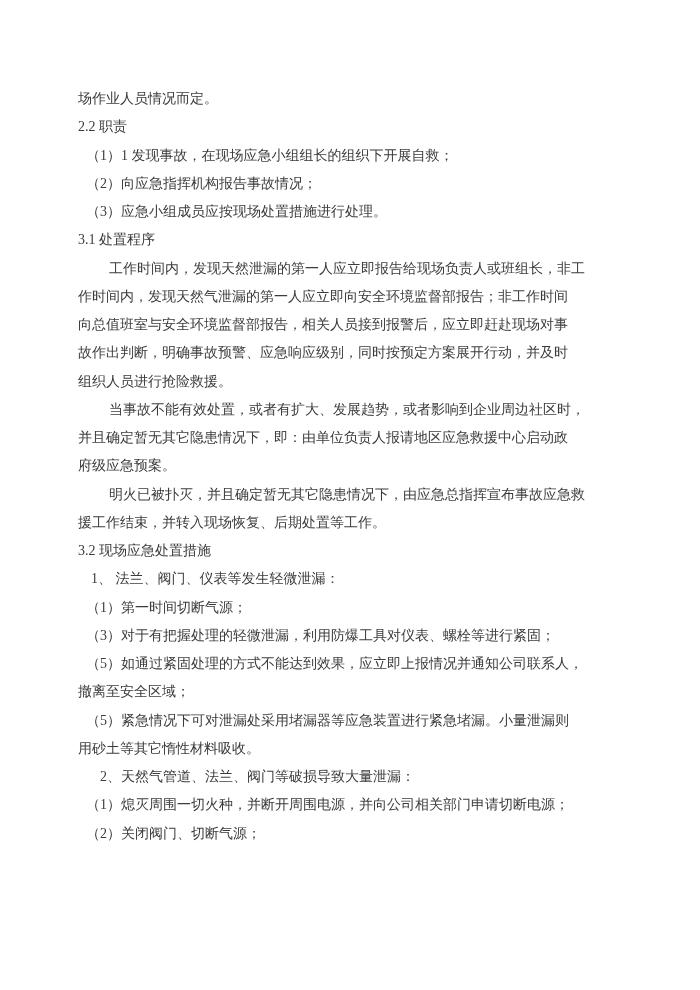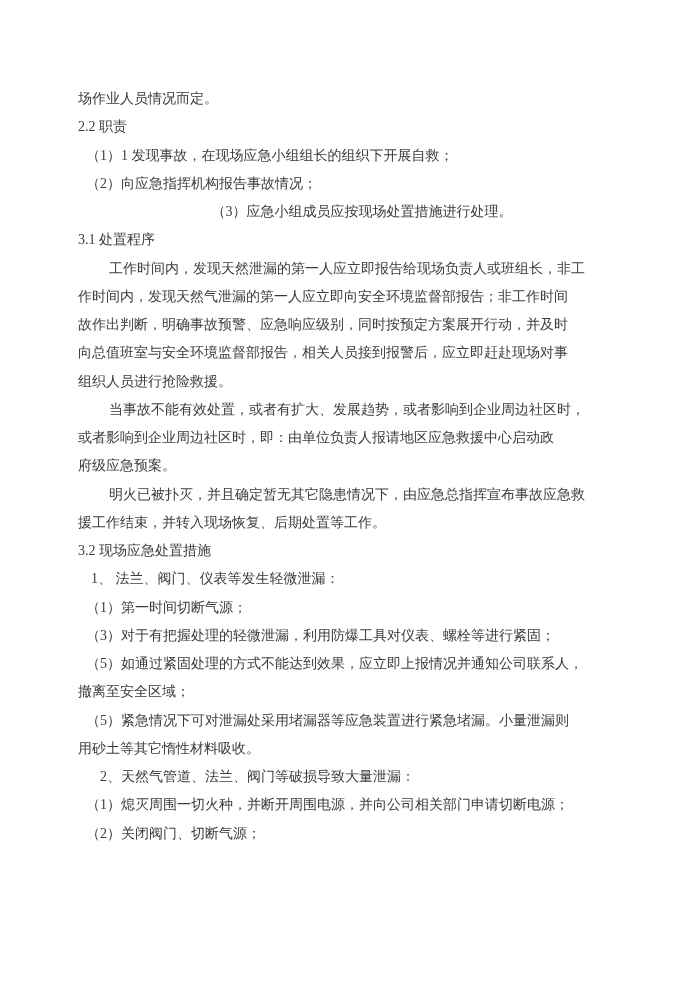--- a/index.html
+++ b/index.html
@@ -38,29 +38,29 @@
 </style>
 </head>
 <body style="background: rgb(255, 255, 255);">
 
 <div class="page">
   <div class="doc-body" style="color: rgb(59, 59, 59);">
       <div class="line" style="padding-left: 0px;">场作业人员情况而定。</div>
       <div class="line" style="padding-left: 0px;">2.2 职责</div>
       <div class="line" style="padding-left: 8px;">（1）1 发现事故，在现场应急小组组长的组织下开展自救；</div>
       <div class="line" style="padding-left: 8px;">（2）向应急指挥机构报告事故情况；</div>
-      <div class="line" style="padding-left: 8px; text-align: center;">（3）应急小组成员应按现场处置措施进行处理。</div>
+      <div class="line" style="padding-left: 8px;">（3）应急小组成员应按现场处置措施进行处理。</div>
       <div class="line" style="padding-left: 0px;">3.1 处置程序</div>
       <div class="line" style="padding-left: 31px;">工作时间内，发现天然泄漏的第一人应立即报告给现场负责人或班组长，非工</div>
       <div class="line" style="padding-left: 0px;">作时间内，发现天然气泄漏的第一人应立即向安全环境监督部报告；非工作时间</div>
+      <div class="line" style="padding-left: 0px;">向总值班室与安全环境监督部报告，相关人员接到报警后，应立即赶赴现场对事</div>
       <div class="line" style="padding-left: 0px;">故作出判断，明确事故预警、应急响应级别，同时按预定方案展开行动，并及时</div>
-      <div class="line" style="padding-left: 0px;">向总值班室与安全环境监督部报告，相关人员接到报警后，应立即赶赴现场对事</div>
       <div class="line" style="padding-left: 0px;">组织人员进行抢险救援。</div>
       <div class="line" style="padding-left: 31px;">当事故不能有效处置，或者有扩大、发展趋势，或者影响到企业周边社区时，</div>
-      <div class="line" style="padding-left: 0px;">或者影响到企业周边社区时，即：由单位负责人报请地区应急救援中心启动政</div>
+      <div class="line" style="padding-left: 0px;">并且确定暂无其它隐患情况下，即：由单位负责人报请地区应急救援中心启动政</div>
       <div class="line" style="padding-left: 0px;">府级应急预案。</div>
       <div class="line" style="padding-left: 31px;">明火已被扑灭，并且确定暂无其它隐患情况下，由应急总指挥宣布事故应急救</div>
       <div class="line" style="padding-left: 0px;">援工作结束，并转入现场恢复、后期处置等工作。</div>
       <div class="line" style="padding-left: 0px;">3.2 现场应急处置措施</div>
       <div class="line" style="padding-left: 13px;">1、 法兰、阀门、仪表等发生轻微泄漏：</div>
       <div class="line" style="padding-left: 8px;">（1）第一时间切断气源；</div>
       <div class="line" style="padding-left: 8px;">（3）对于有把握处理的轻微泄漏，利用防爆工具对仪表、螺栓等进行紧固；</div>
       <div class="line" style="padding-left: 8px;">（5）如通过紧固处理的方式不能达到效果，应立即上报情况并通知公司联系人，</div>
       <div class="line" style="padding-left: 0px;">撤离至安全区域；</div>
       <div class="line" style="padding-left: 8px;">（5）紧急情况下可对泄漏处采用堵漏器等应急装置进行紧急堵漏。小量泄漏则</div>

